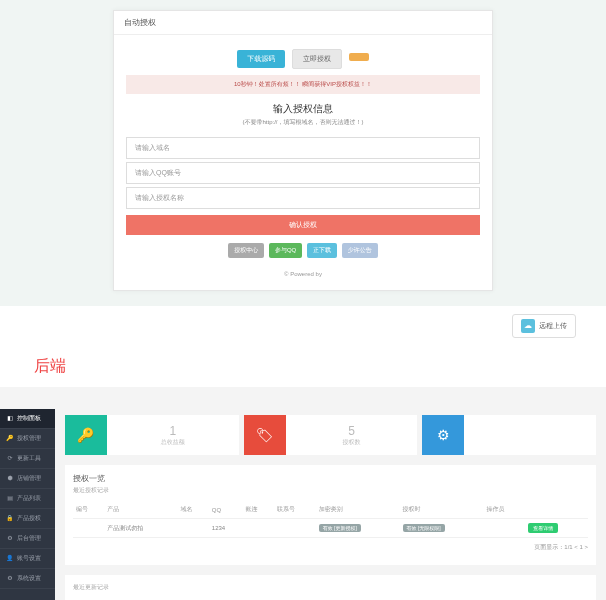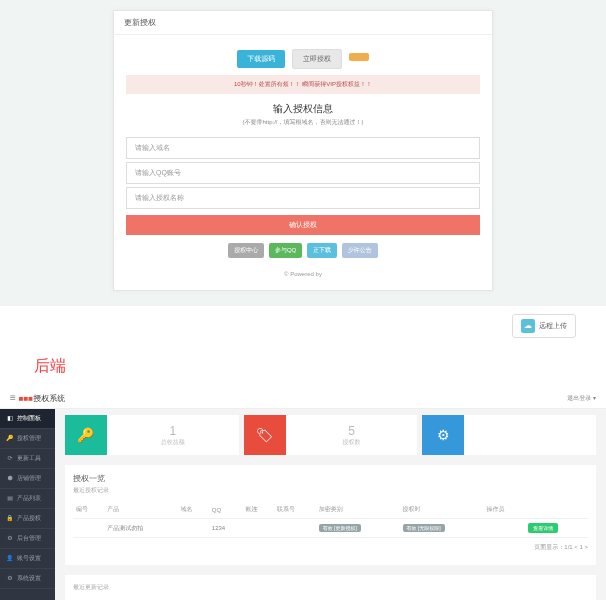--- a/index.html
+++ b/index.html
@@ -50,21 +50,21 @@
 .badge{display:inline-block;padding:1px 4px;border-radius:2px;color:#fff;font-size:5px}
 .bg-g{background:#95a5a6}
 .btn-sm{display:inline-block;padding:2px 5px;background:#2ecc71;color:#fff;font-size:5px;border-radius:2px}
 .pager{text-align:right;font-size:6px;color:#999;padding:5px 0}
 </style>
 </head>
 <body>
 
 <div class="top-section">
   <div class="card">
-    <div class="card-head">更新授权</div>
+    <div class="card-head">自动授权</div>
     <div class="card-body">
       <div class="btn-row">
         <span class="btn b-teal">下载源码</span>
         <span class="btn b-gray">立即授权</span>
         <span class="btn b-yellow"></span>
       </div>
       <div class="notice">10秒钟！处置所有烦！！ 瞬间获得VIP授权权益！！</div>
       <div class="form-title">输入授权信息</div>
       <div class="form-sub">(不要带http://，填写根域名，否则无法通过！)</div>
       <div class="inp">请输入域名</div>
@@ -84,25 +84,20 @@
 
 <div class="upload-row">
   <span class="upload-btn">
     <span class="upload-icon">☁</span><span>远程上传</span>
   </span>
 </div>
 
 <div class="sec-title">后端</div>
 
 <div class="admin">
-  <div class="topbar">
-    <span style="color:#888">≡</span>
-    <span class="brand"> <b>■■■</b><span>授权系统</span></span>
-    <span class="top-right">退出登录 ▾</span>
-  </div>
   <div class="sidebar">
     <div class="sb-item active"><span class="sb-ic">◧</span><span>控制面板</span></div>
     <div class="sb-item"><span class="sb-ic">🔑</span><span>授权管理</span></div>
     <div class="sb-item"><span class="sb-ic">⟳</span><span>更新工具</span></div>
     <div class="sb-item"><span class="sb-ic">⬢</span><span>店铺管理</span></div>
     <div class="sb-item"><span class="sb-ic">▤</span><span>产品列表</span></div>
     <div class="sb-item"><span class="sb-ic">🔒</span><span>产品授权</span></div>
     <div class="sb-item"><span class="sb-ic">⚙</span><span>后台管理</span></div>
     <div class="sb-item"><span class="sb-ic">👤</span><span>账号设置</span></div>
     <div class="sb-item"><span class="sb-ic">⚙</span><span>系统设置</span></div>

